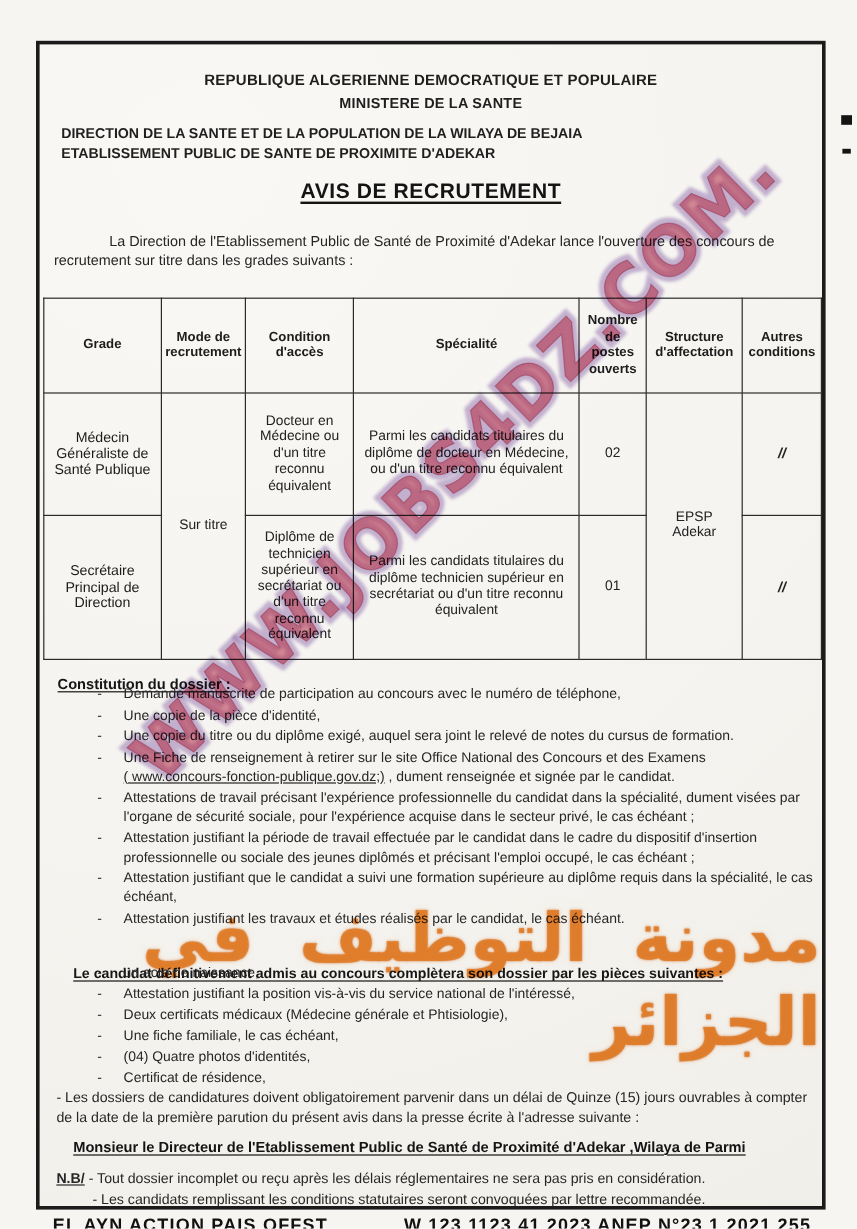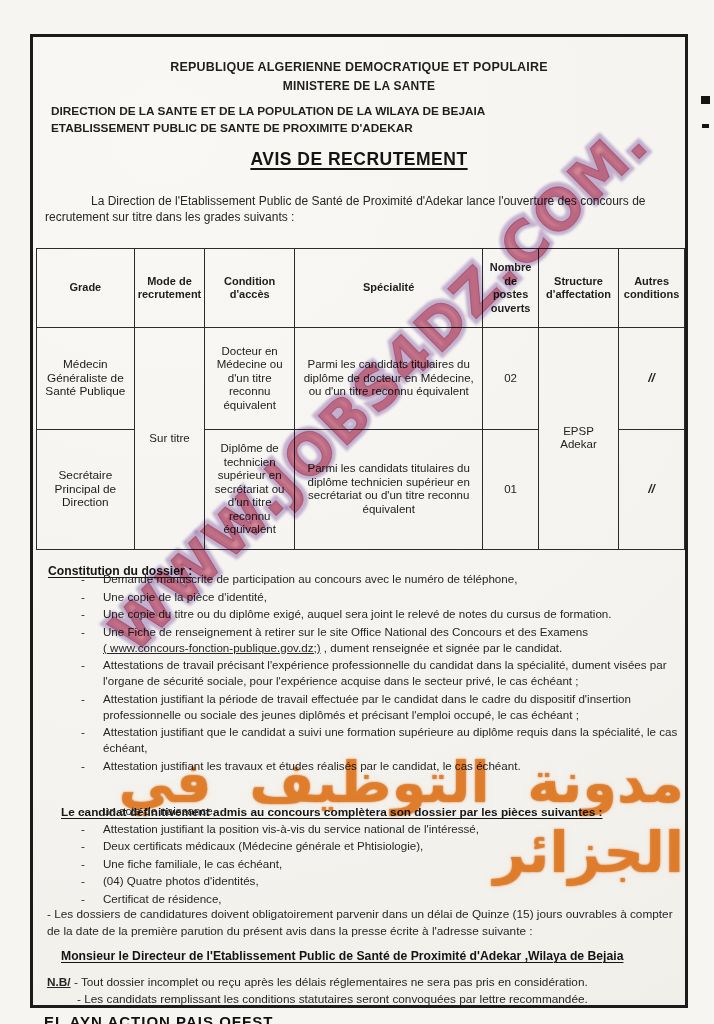--- a/index.html
+++ b/index.html
@@ -224,34 +224,35 @@
       <span class="litext">(04) Quatre photos d'identités,</span>
     </div>
     <div class="li">
       <span class="dash">-</span>
       <span class="litext">Certificat de résidence,</span>
     </div>
   </div>
 
   <div class="closing">- Les dossiers de candidatures doivent obligatoirement  parvenir dans un délai de Quinze (15) jours ouvrables  à compter de la date de la première parution du présent avis dans la presse écrite à l'adresse suivante :</div>
 
-  <div class="address">Monsieur le Directeur de l'Etablissement Public de Santé de Proximité d'Adekar ,Wilaya de Bejaia</div>
+  <div class="address">Monsieur le Directeur de l'Etablissement Public de Santé de Proximité d'Adekar ,Wilaya de Parmi</div>
 
   <div class="nb">
     <div><span class="nbl">N.B/</span><span> - Tout dossier incomplet ou reçu après les délais réglementaires ne sera pas pris en considération.</span></div>
     <div class="ind">- Les candidats remplissant les conditions statutaires seront convoquées par lettre recommandée.</div>
   </div>
 
 </div>
 
 <div class="wm-diag">
   <div class="layer wm-outline">WWW.JOBS4DZ.COM.</div>
   <div class="layer wm-fill">WWW.JOBS4DZ.COM.</div>
 </div>
 
 <div class="wm-ar">مدونة التوظيف في الجزائر</div>
 
 <div class="clipped-footer">
   <span>EL AYN ACTION PAIS OFFST</span>
+  <span>W 123 1123 41 2023 ANEP N°23 1 2021 255</span>
 </div>
 
 <div class="mark mark1"></div>
 <div class="mark mark2"></div>
 
 </body></html>

